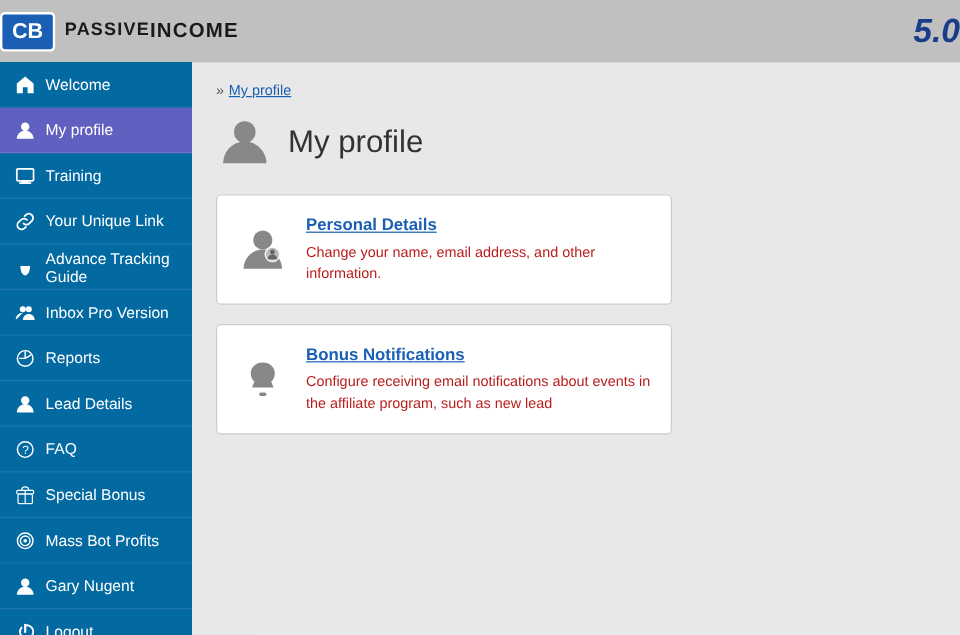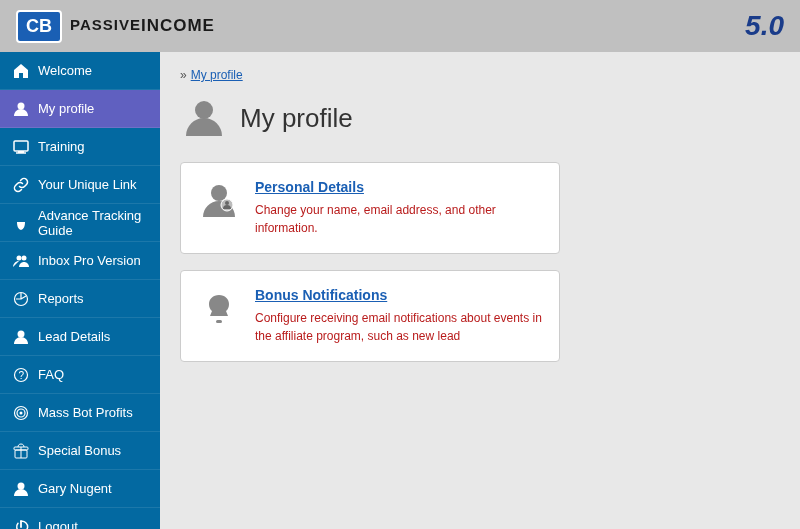--- a/index.html
+++ b/index.html
@@ -5,21 +5,21 @@
     * { margin: 0; padding: 0; box-sizing: border-box; }
     body { width: 800px; height: 529px; font-family: Arial, sans-serif; display: flex; flex-direction: column; overflow: hidden; background: #e0e0e0; }
 
     
     .header {
       background: #c0c0c0;
       height: 52px;
       display: flex;
       align-items: center;
       justify-content: space-between;
-      padding: 0 16px;
+      padding: 0 0;
       flex-shrink: 0;
     }
     .logo-area {
       display: flex;
       align-items: center;
       gap: 8px;
     }
     .logo-cb {
       background: #1a5fb4;
       color: white;
@@ -130,21 +130,21 @@
 
     
     .card {
       background: white;
       border: 1px solid #ccc;
       border-radius: 4px;
       padding: 16px;
       margin-bottom: 16px;
       display: flex;
       gap: 14px;
-      align-items: flex-start;
+      align-items: center;
       max-width: 380px;
     }
     .card-icon {
       width: 44px;
       height: 44px;
       flex-shrink: 0;
       display: flex;
       align-items: center;
       justify-content: center;
     }
@@ -262,37 +262,37 @@
         <span class="sidebar-icon">
           <svg width="16" height="16" viewBox="0 0 16 16" fill="white">
             <circle cx="8" cy="8" r="6.5" stroke="white" stroke-width="1.2" fill="none"></circle>
             <text x="5.5" y="12" font-size="10" fill="white">?</text>
           </svg>
         </span>
         <span class="sidebar-label">FAQ</span>
       </div>
       <div class="sidebar-item">
         <span class="sidebar-icon">
+          <svg width="16" height="16" viewBox="0 0 16 16" fill="white">
+            <rect x="2" y="7" width="12" height="8" rx="1" stroke="white" stroke-width="1" fill="none"></rect>
+            <rect x="1" y="4" width="14" height="3" rx="1" stroke="white" stroke-width="1" fill="none"></rect>
+            <path d="M8 4V15M5 4c0-1.66 1-3 3-3M11 4c0-1.66-1-3-3-3" stroke="white" stroke-width="1" fill="none"></path>
+          </svg>
+        </span>
+        <span class="sidebar-label">Special Bonus</span>
+      </div>
+      <div class="sidebar-item">
+        <span class="sidebar-icon">
           <svg width="16" height="16" viewBox="0 0 16 16" fill="none">
             <circle cx="8" cy="8" r="6.5" stroke="white" stroke-width="1.2"></circle>
             <circle cx="8" cy="8" r="4" stroke="white" stroke-width="1.2"></circle>
             <circle cx="8" cy="8" r="1.5" fill="white"></circle>
           </svg>
         </span>
         <span class="sidebar-label">Mass Bot Profits</span>
-      </div>
-      <div class="sidebar-item">
-        <span class="sidebar-icon">
-          <svg width="16" height="16" viewBox="0 0 16 16" fill="white">
-            <rect x="2" y="7" width="12" height="8" rx="1" stroke="white" stroke-width="1" fill="none"></rect>
-            <rect x="1" y="4" width="14" height="3" rx="1" stroke="white" stroke-width="1" fill="none"></rect>
-            <path d="M8 4V15M5 4c0-1.66 1-3 3-3M11 4c0-1.66-1-3-3-3" stroke="white" stroke-width="1" fill="none"></path>
-          </svg>
-        </span>
-        <span class="sidebar-label">Special Bonus</span>
       </div>
       <div class="sidebar-item">
         <span class="sidebar-icon">
           <svg width="16" height="16" viewBox="0 0 16 16" fill="white">
             <circle cx="8" cy="5" r="3.5"></circle>
             <path d="M1 15c0-3.87 3.13-7 7-7s7 3.13 7 7"></path>
           </svg>
         </span>
         <span class="sidebar-label">Gary Nugent</span>
       </div>

